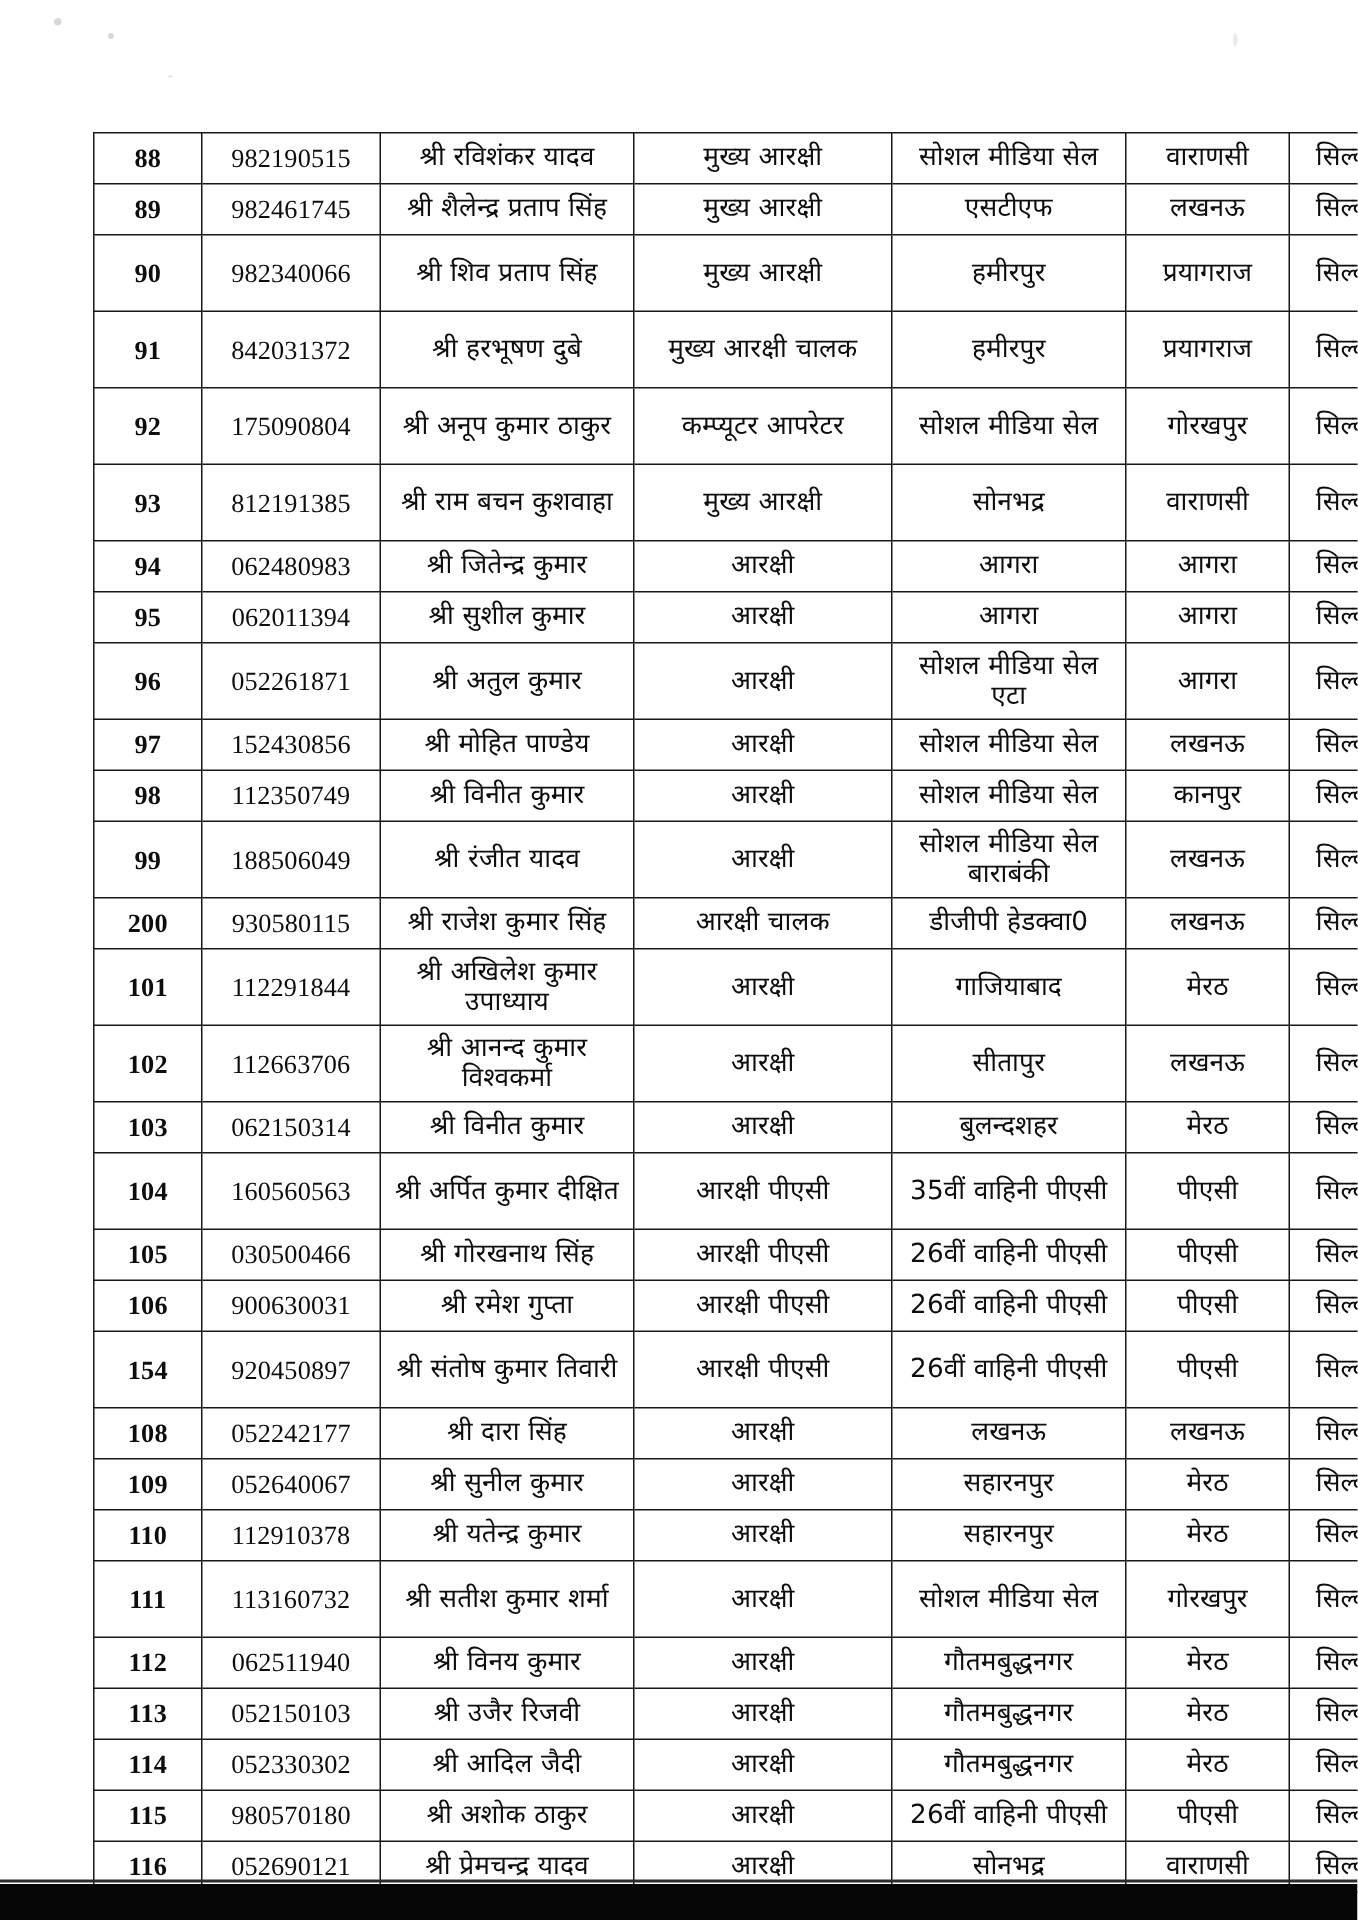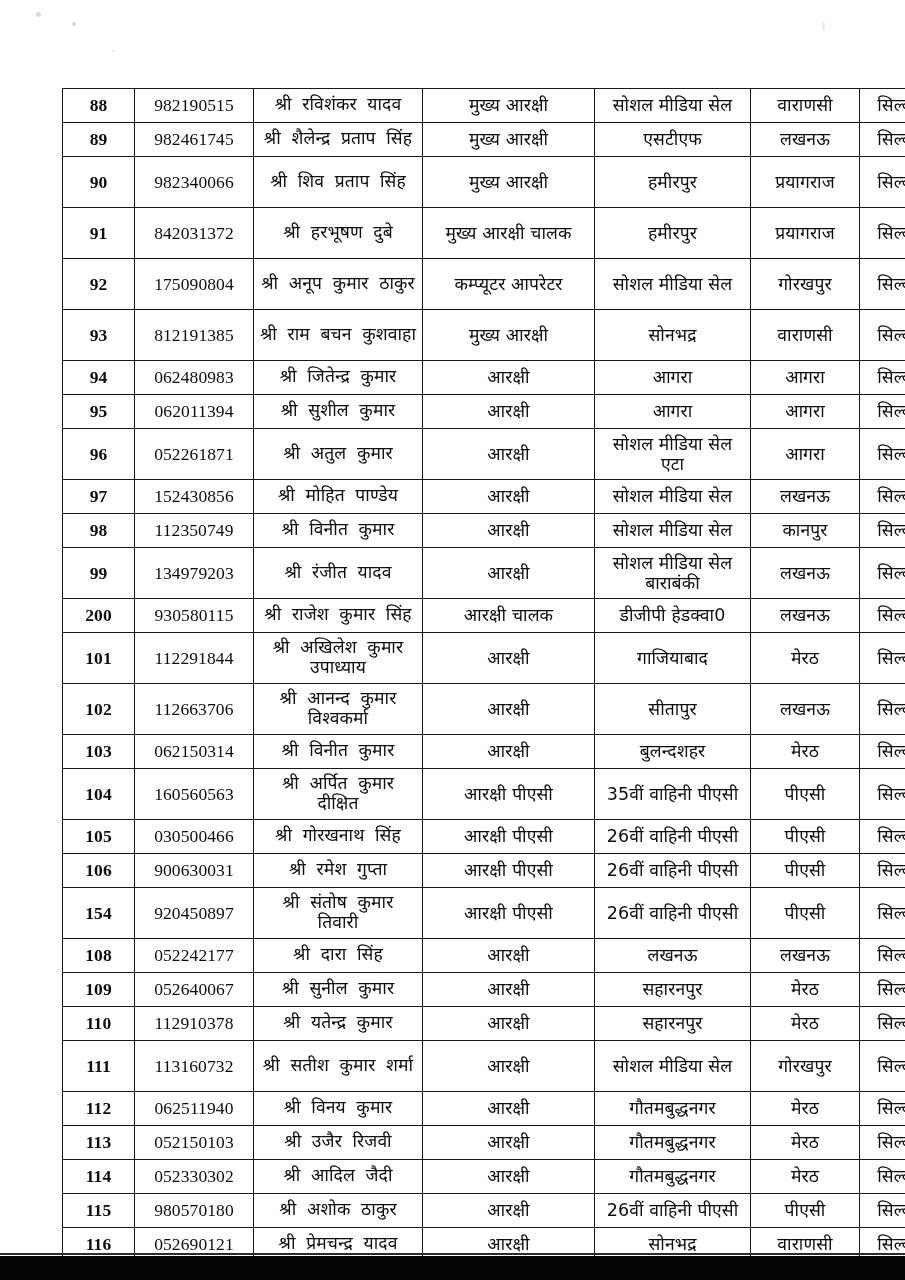--- a/index.html
+++ b/index.html
@@ -73,21 +73,21 @@
   .c-rank  { width: 163px; }
   .c-unit  { width: 147px; }
   .c-zone  { width: 100px; }
   .c-medal { width: 68px;  }
 
   
   .c-name, .c-rank, .c-unit, .c-zone, .c-medal {
     font-family: "DejaVu Sans", "Liberation Sans", sans-serif;
     font-size: 15.5px;
   }
-  .c-name { font-size: 15.5px; font-family: Liberation Mono, monospace; }
+  .c-name { font-size: 15.5px; }
 
   
   tr.tall td { height: 46px; }
   tr.short td { height: 29px; }
 </style>
 </head>
 <body>
 
 <div class="speck speck-a"></div>
 <div class="speck speck-b"></div>
@@ -191,21 +191,21 @@
           <td class="c-sno">98</td>
           <td class="c-pno">112350749</td>
           <td class="c-name">श्री विनीत कुमार</td>
           <td class="c-rank">आरक्षी</td>
           <td class="c-unit">सोशल मीडिया सेल</td>
           <td class="c-zone">कानपुर</td>
           <td class="c-medal">सिल्वर</td>
         </tr>
         <tr class="tall">
           <td class="c-sno">99</td>
-          <td class="c-pno">134979203</td>
+          <td class="c-pno">188506049</td>
           <td class="c-name">श्री रंजीत यादव</td>
           <td class="c-rank">आरक्षी</td>
           <td class="c-unit">सोशल मीडिया सेल बाराबंकी</td>
           <td class="c-zone">लखनऊ</td>
           <td class="c-medal">सिल्वर</td>
         </tr>
         <tr class="short">
           <td class="c-sno">200</td>
           <td class="c-pno">930580115</td>
           <td class="c-name">श्री राजेश कुमार सिंह</td>

